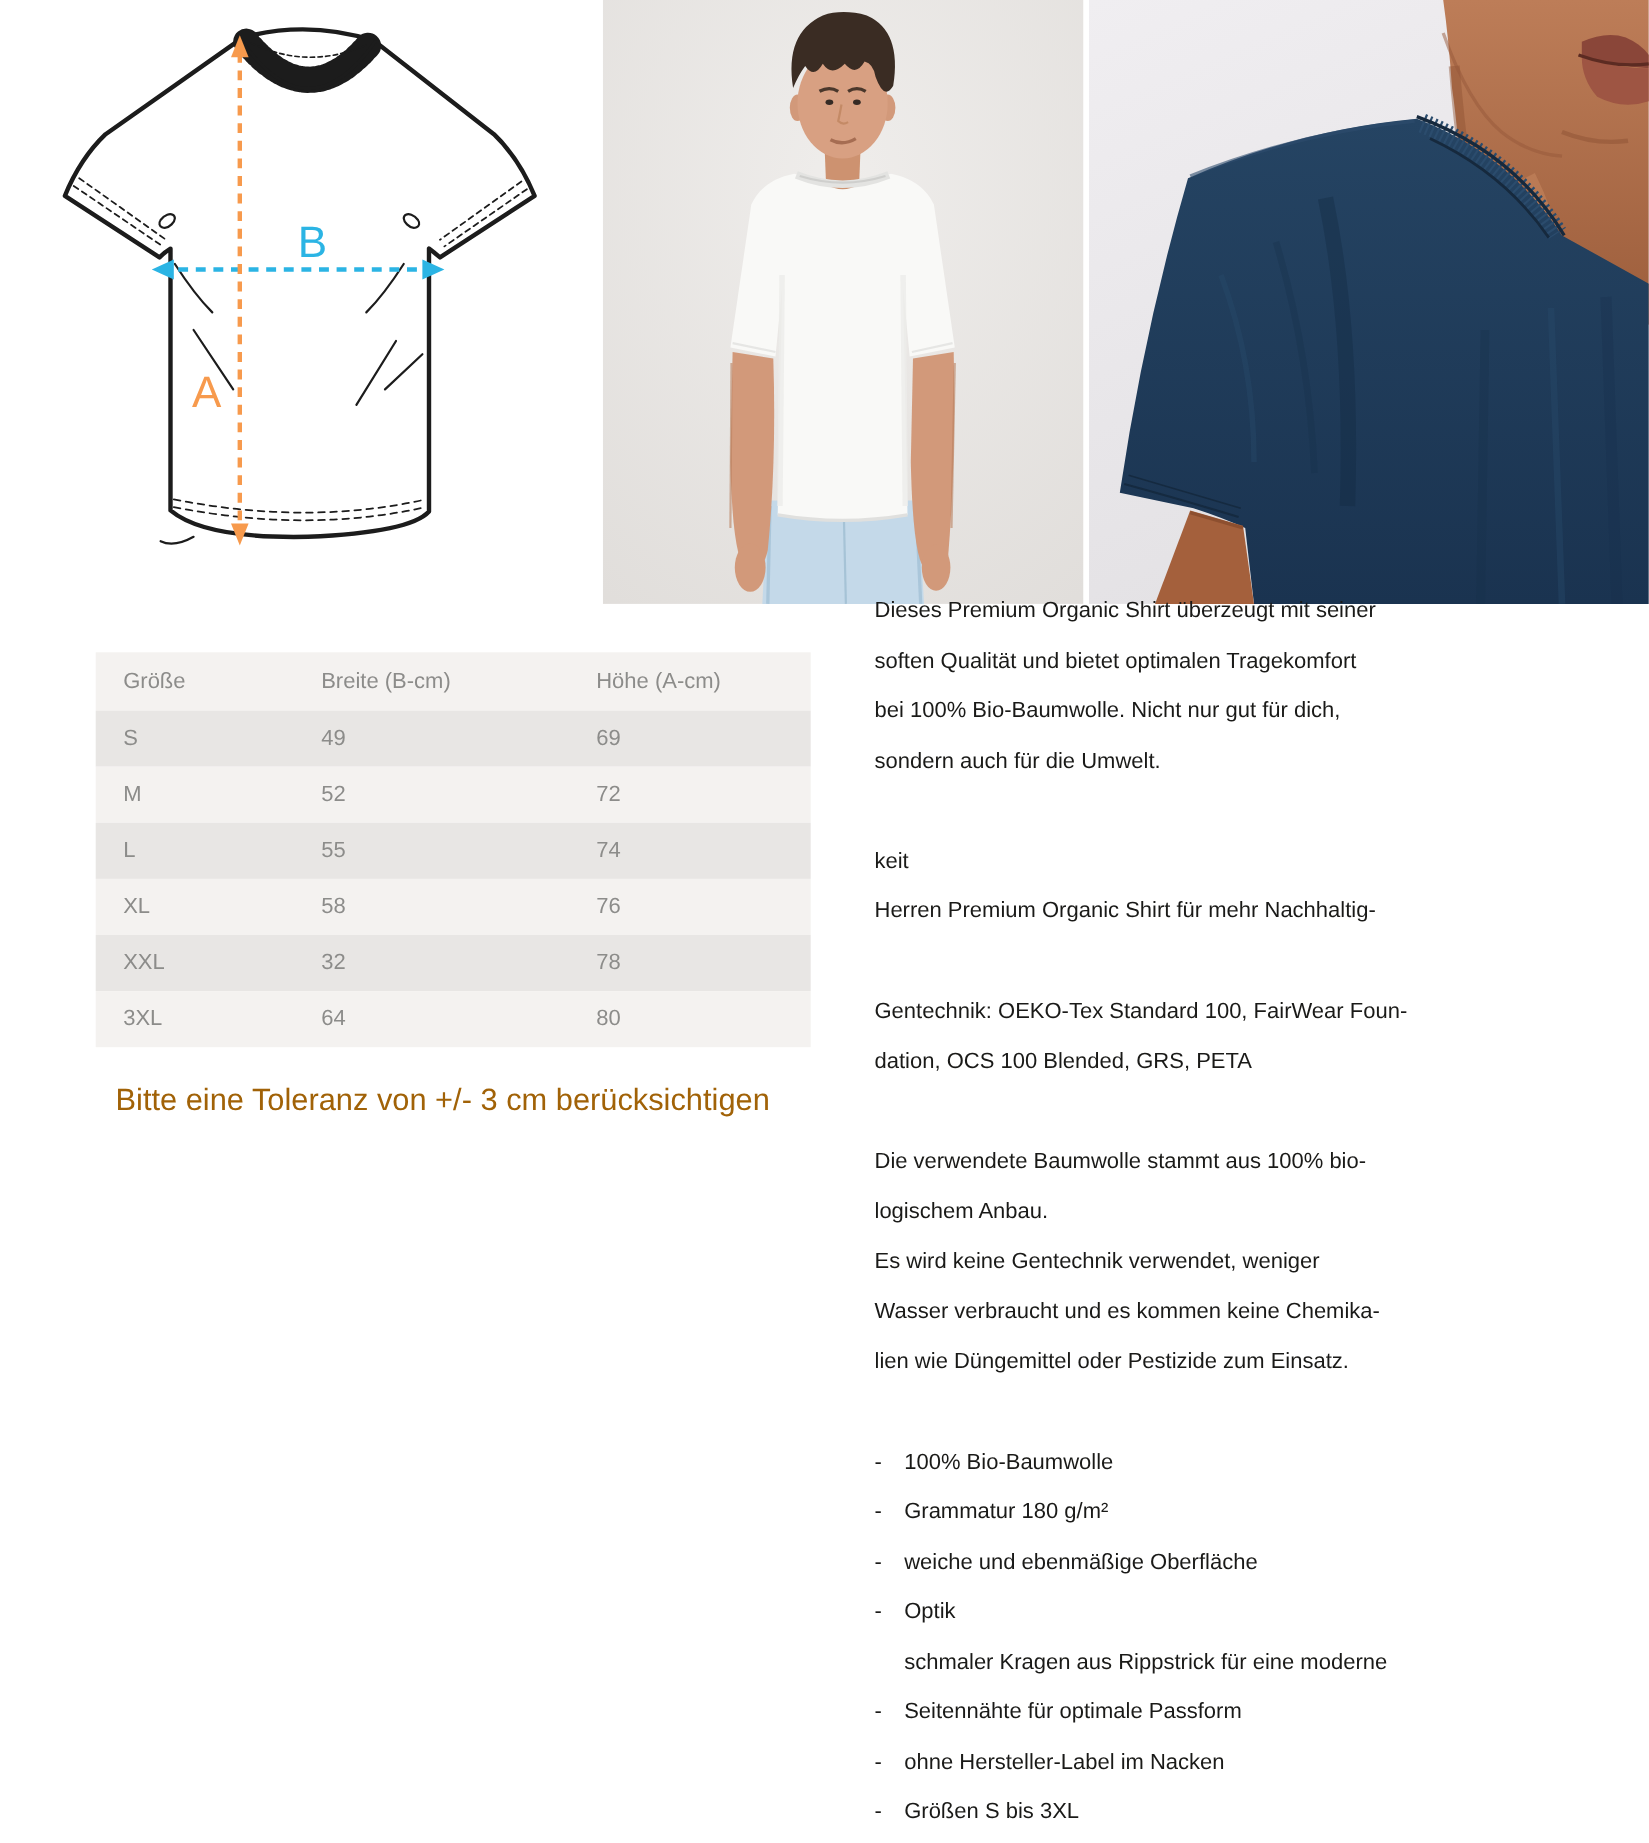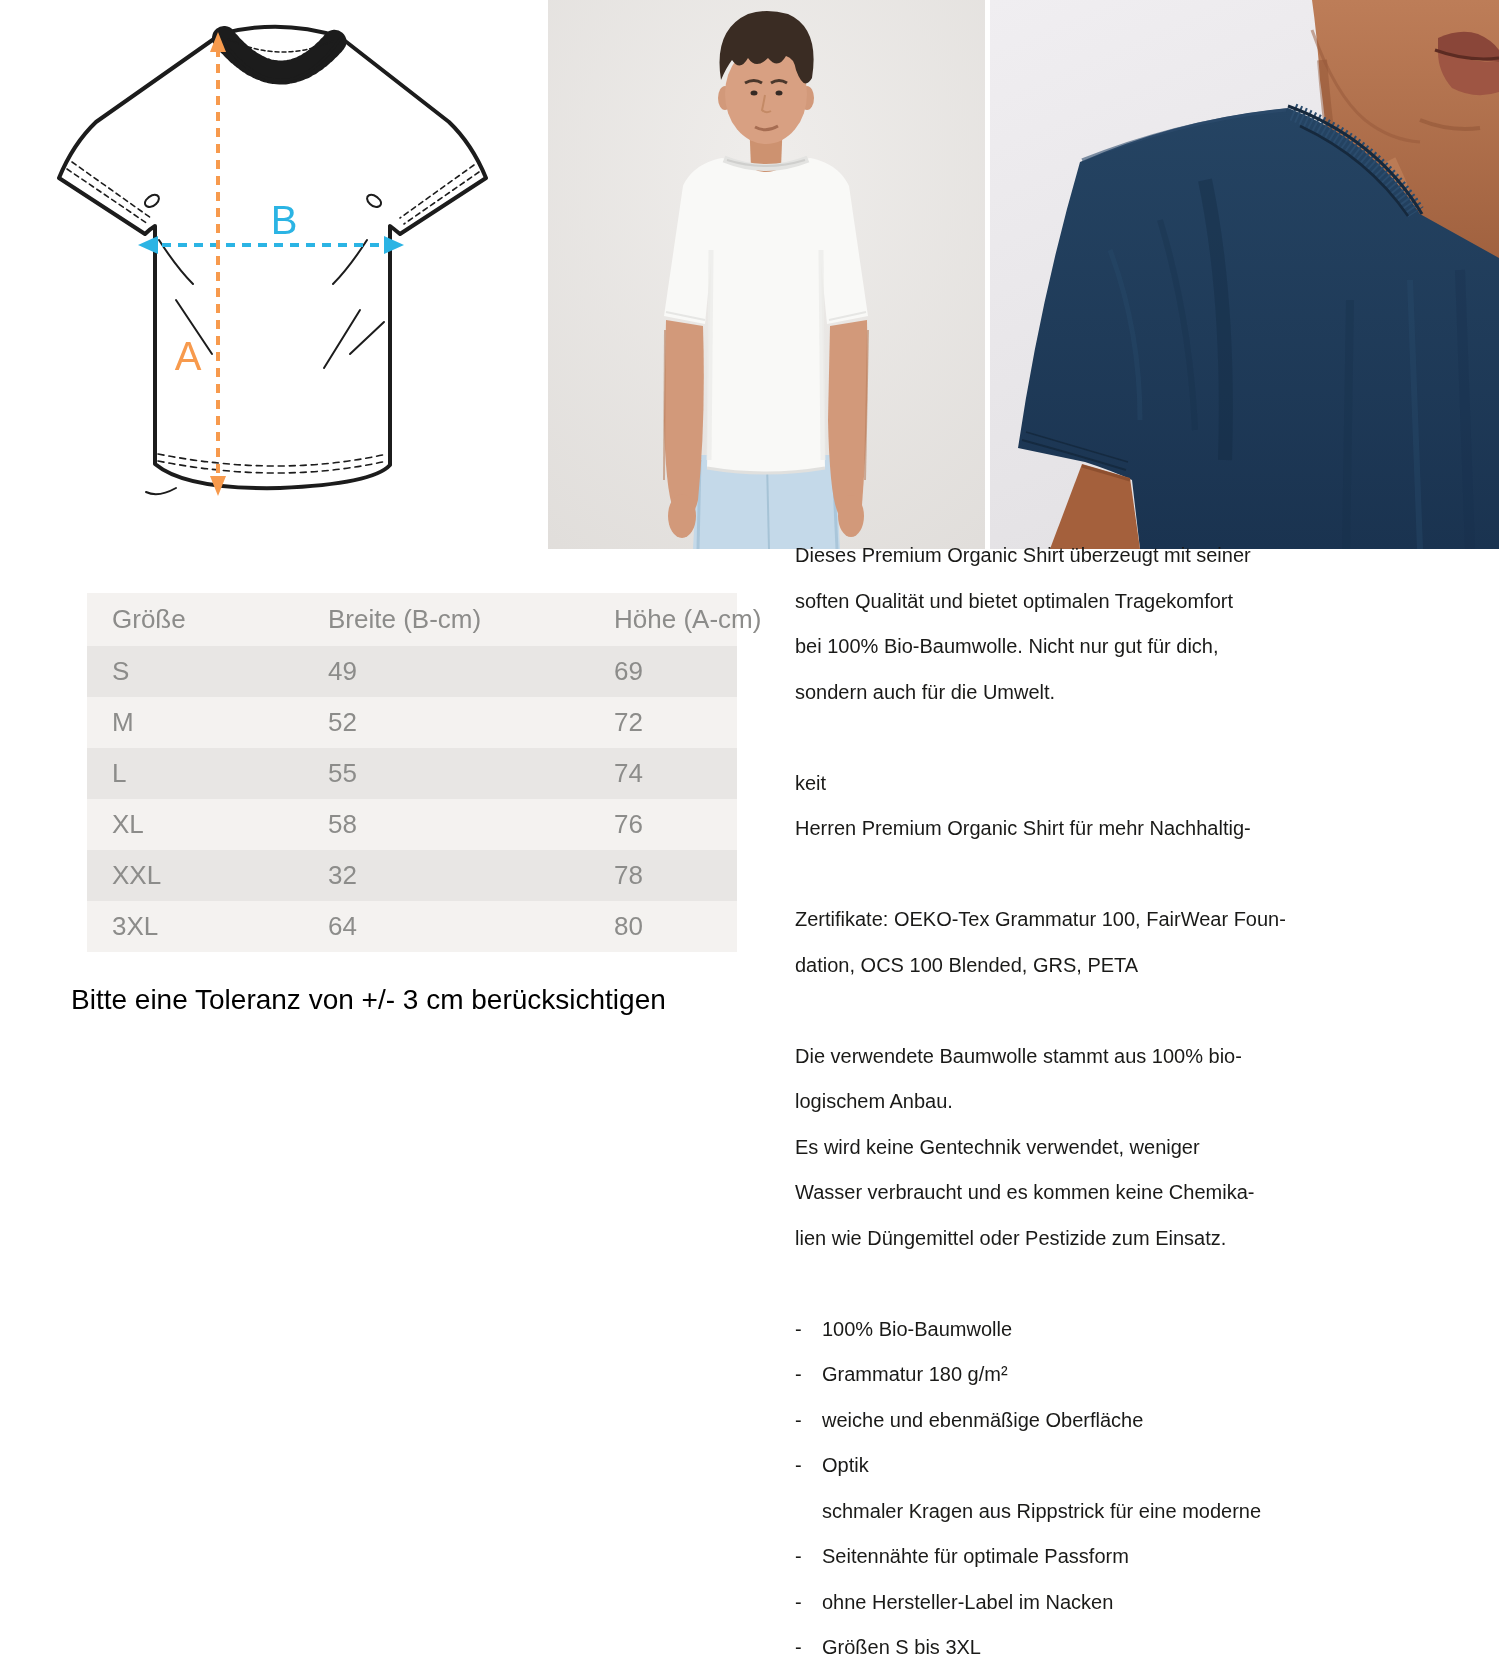--- a/index.html
+++ b/index.html
@@ -5,28 +5,28 @@
   html,body{margin:0;padding:0;background:#fff;}
   #page{position:relative;width:1499px;height:1675px;background:#fff;overflow:hidden;
         font-family:"Liberation Sans","DejaVu Sans",sans-serif;}
   
   #size-diagram{position:absolute;left:28px;top:2px;width:470px;height:505px;}
   #photo-model{position:absolute;left:548px;top:0;width:437px;height:549px;}
   #photo-detail{position:absolute;left:990px;top:0;width:509px;height:549px;}
   
   #size-table{position:absolute;left:87px;top:593px;width:650px;}
   .st-row{display:grid;grid-template-columns:180px 250px 1fr;align-items:center;
-          color:var(--table-text,#8c8c8a);font-size:26px;gap:36px;}
+          color:var(--table-text,#8c8c8a);font-size:20px;}
   .st-head{height:53px;background:var(--table-row-light,#f4f2f0);}
   .st-body-row{height:51px;}
   .st-shaded{background:var(--table-row-shaded,#e8e6e4);}
   .st-light{background:var(--table-row-light,#f4f2f0);}
   .st-cell{padding-left:25px;white-space:nowrap;}
   
-  #tolerance-note{position:absolute;left:71px;top:984px;font-size:28px;color:#000000;white-space:nowrap;}
+  #tolerance-note{position:absolute;left:105px;top:984px;font-size:28px;color:#a16207;white-space:nowrap;}
   
   #description{position:absolute;left:795px;top:533px;width:660px;
                font-size:20px;line-height:45.5px;color:#1a1a18;}
   .para{margin:0 0 45.5px 0;}
   .line{white-space:nowrap;}
   .bullet-row{display:flex;}
   .bullet-marker{width:27px;flex:0 0 27px;}
   svg text{font-family:"Liberation Sans","DejaVu Sans",sans-serif;}
 </style>
 </head>
@@ -246,21 +246,21 @@
           <div class="line">Dieses Premium Organic Shirt überzeugt mit seiner</div>
           <div class="line">soften Qualität und bietet optimalen Tragekomfort</div>
           <div class="line">bei 100% Bio-Baumwolle. Nicht nur gut für dich,</div>
           <div class="line">sondern auch für die Umwelt.</div>
         </div>
         <div class="para">
           <div class="line">keit</div>
           <div class="line">Herren Premium Organic Shirt für mehr Nachhaltig-</div>
         </div>
         <div class="para">
-          <div class="line">Zertifikate: OEKO-Tex Grammatur 100, FairWear Foun-</div>
+          <div class="line">Gentechnik: OEKO-Tex Standard 100, FairWear Foun-</div>
           <div class="line">dation, OCS 100 Blended, GRS, PETA</div>
         </div>
         <div class="para">
           <div class="line">Die verwendete Baumwolle stammt aus 100% bio-</div>
           <div class="line">logischem Anbau.</div>
           <div class="line">Es wird keine Gentechnik verwendet, weniger</div>
           <div class="line">Wasser verbraucht und es kommen keine Chemika-</div>
           <div class="line">lien wie Düngemittel oder Pestizide zum Einsatz.</div>
         </div>
       </div>

